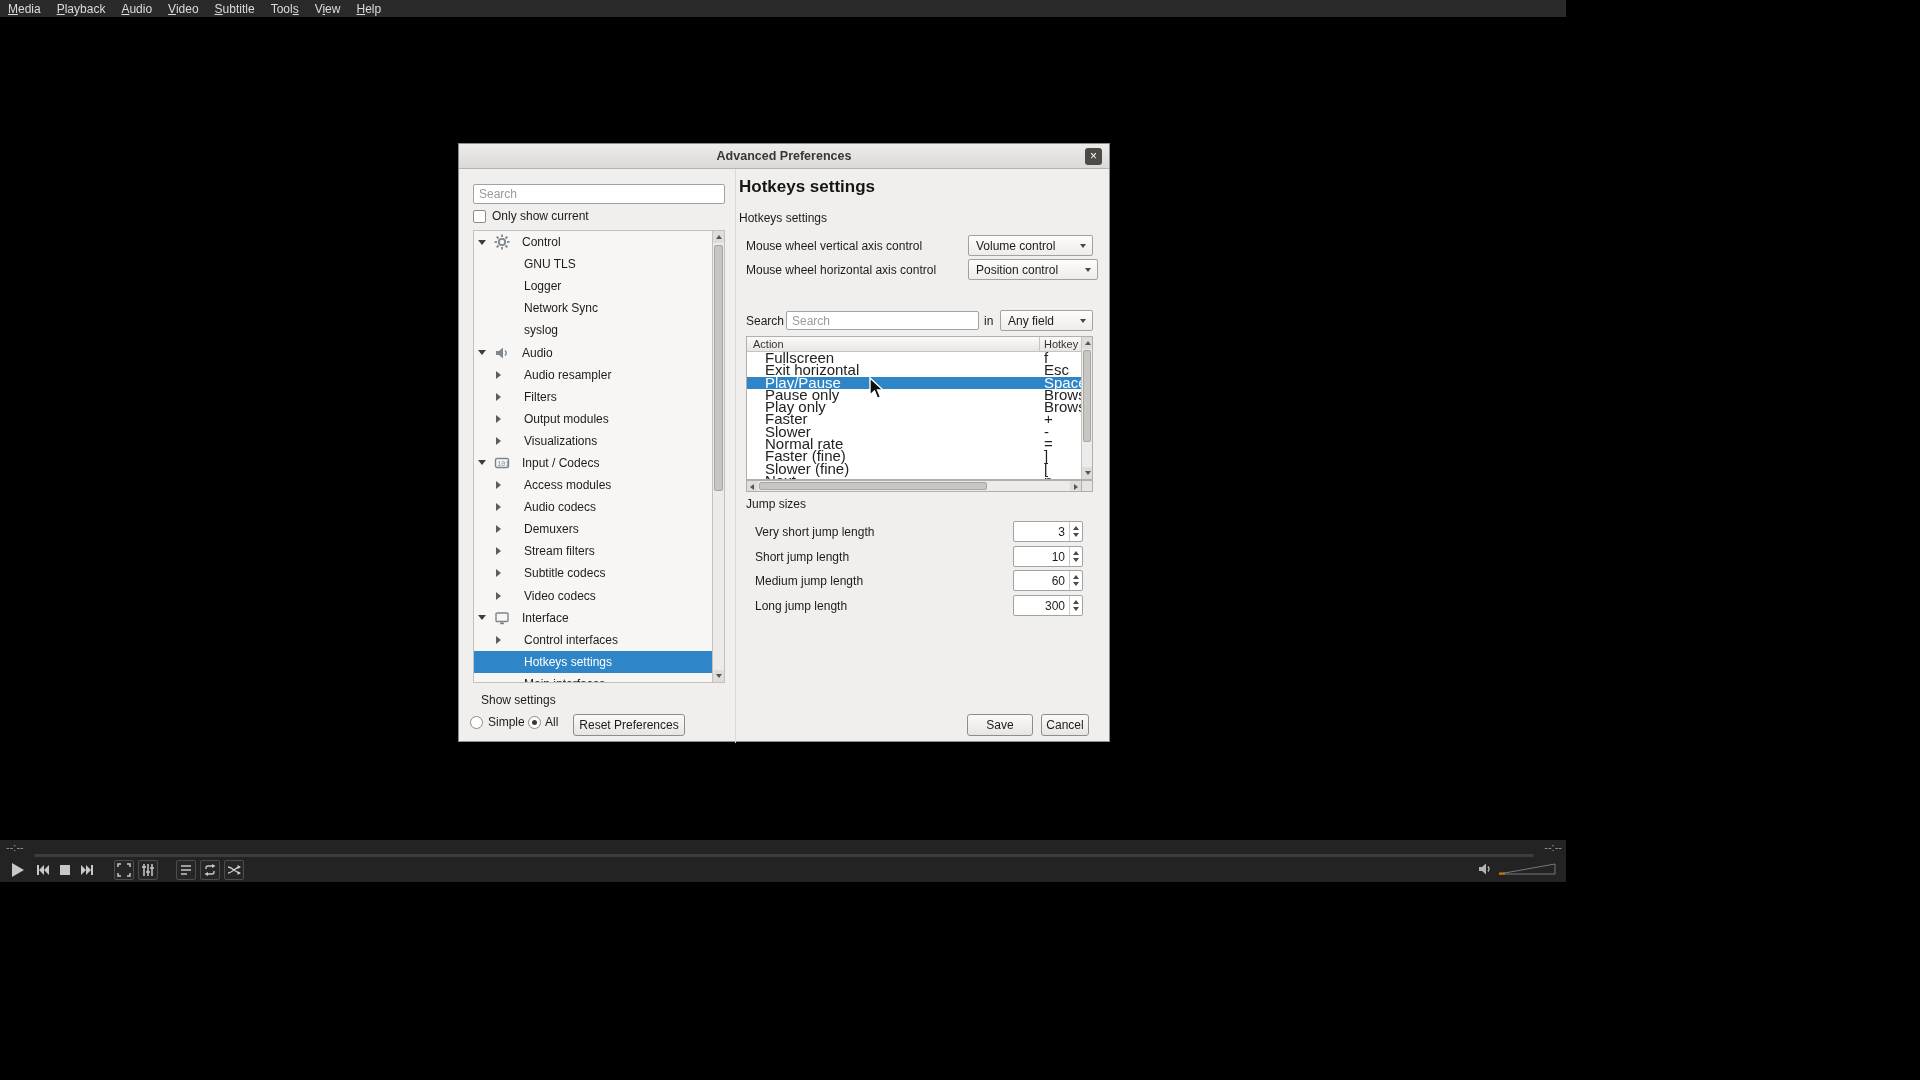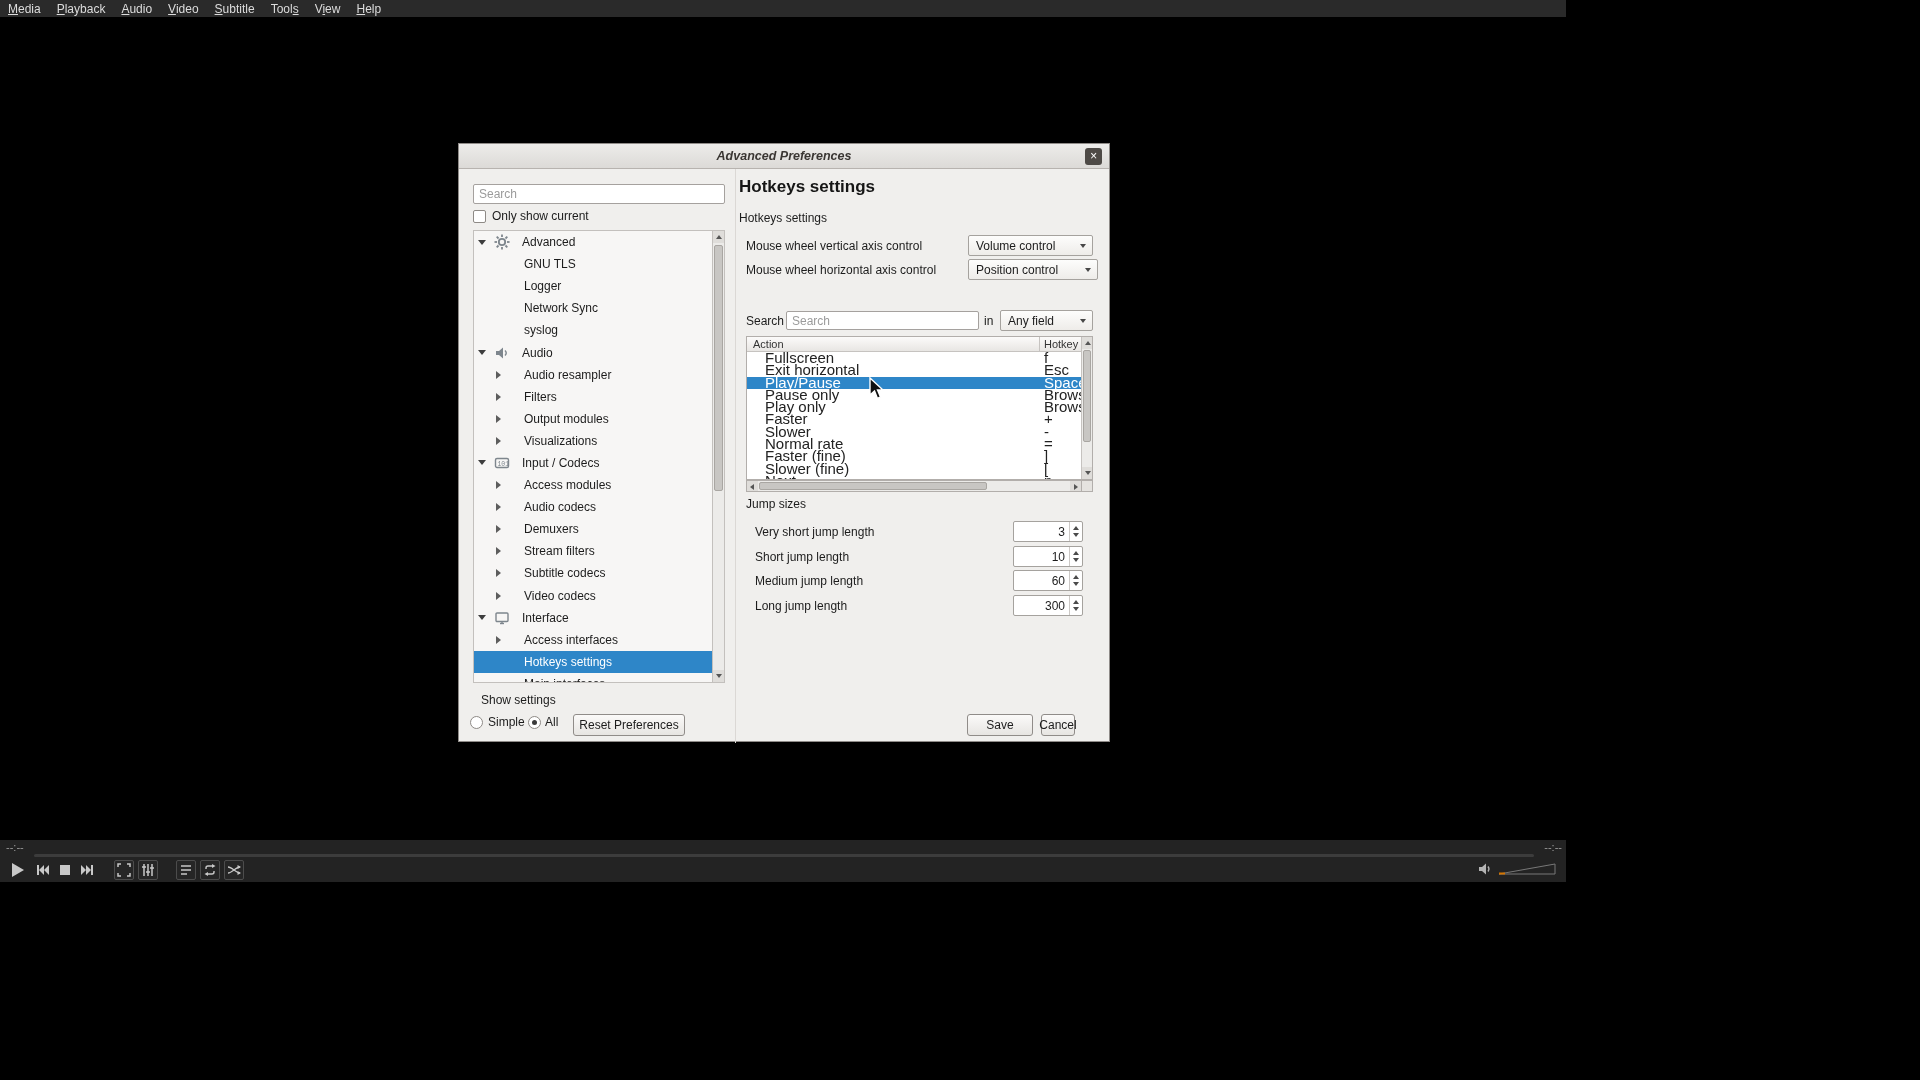--- a/index.html
+++ b/index.html
@@ -26,21 +26,21 @@
   .pbtn.boxed { border:1px solid #4c4c4c; border-radius:2px; background:#262626; }
   .pgap { width:10px; height:1px; }
   .volume { position:absolute; right:2px; top:20px; width:86px; height:18px;
             display:flex; align-items:center; gap:4px; }
 
   
   .dialog { position:absolute; left:458px; top:143px; width:652px; height:599px;
             background:#f0efed; border:1px solid #8f8b88;
             box-shadow:0 12px 34px rgba(0,0,0,.55); }
   .titlebar { position:relative; height:25px; background:linear-gradient(#edecea,#dcdad7);
-              border-bottom:1px solid #b7b3af; display:flex; align-items:center; justify-content:center;font-style:italic; }
+              border-bottom:1px solid #b7b3af; display:flex; align-items:center; justify-content:center; }
   .dialog-title { font-size:12.5px; font-weight:bold; color:#3a3633; }
   .close-btn { position:absolute; right:7px; top:4px; width:17px; height:17px;
                background:#4e4a46; border-radius:3px; color:#fff; font-size:12px;
                line-height:16px; text-align:center; }
   .dialog-body { position:absolute; left:0; top:25px; right:0; bottom:0; }
 
   
   .left-search { position:absolute; left:14px; top:15px; width:252px; height:20px;
                  border:1px solid #a5a19e; border-radius:2px; background:#fff;
                  font-size:12px; padding:0 5px; color:#1c1c1c;
@@ -160,21 +160,21 @@
           border:1px solid #a5a29e; border-radius:2px; }
   .jval { position:absolute; right:17px; top:3px; font-size:12px; color:#1c1c1c; }
   .sarrows { position:absolute; right:0; top:0; width:13px; height:100%; border-left:1px solid #ccc9c6; }
   .sarrows .up { position:absolute; left:3px; top:4px;
                  border-left:3px solid transparent; border-right:3px solid transparent;
                  border-bottom:4px solid #4a4a4a; }
   .sarrows .dn { position:absolute; left:3px; bottom:4px;
                  border-left:3px solid transparent; border-right:3px solid transparent;
                  border-top:4px solid #4a4a4a; }
   .save-btn { left:228px; top:545px; width:66px; height:22px; }
-  .cancel-btn { left:302px; top:545px; width:34px; height:22px; }
+  .cancel-btn { left:302px; top:545px; width:48px; height:22px; }
 
   .cursor { position:absolute; left:868px; top:377px; z-index:99; }
 </style>
 </head>
 <body>
 
 <div class="desktop">
 
   <div class="menubar" id="menubar">
       <div class="menu-item"><u>M</u>edia</div>
@@ -315,21 +315,21 @@
                     <line x1="8" y1="0.5" x2="8" y2="3"></line>
                     <line x1="8" y1="13" x2="8" y2="15.5"></line>
                     <line x1="0.5" y1="8" x2="3" y2="8"></line>
                     <line x1="13" y1="8" x2="15.5" y2="8"></line>
                     <line x1="2.7" y1="2.7" x2="4.5" y2="4.5"></line>
                     <line x1="11.5" y1="11.5" x2="13.3" y2="13.3"></line>
                     <line x1="2.7" y1="13.3" x2="4.5" y2="11.5"></line>
                     <line x1="11.5" y1="4.5" x2="13.3" y2="2.7"></line>
                   </g>
                 </svg></span>
-              <span class="tlabel">Advanced</span>
+              <span class="tlabel">Control</span>
             </div>
             <div class="tree-row child">
               <span class="tw none"></span>
               <span class="tlabel">GNU TLS</span>
             </div>
             <div class="tree-row child">
               <span class="tw none"></span>
               <span class="tlabel">Logger</span>
             </div>
             <div class="tree-row child">
@@ -400,21 +400,21 @@
               <span class="tw exp"></span>
               <span class="ticon"><svg width="16" height="16" viewBox="0 0 16 16">
                   <rect x="2" y="3" width="12" height="8.5" rx="1" fill="none" stroke="#7e868d" stroke-width="1.4"></rect>
                   <line x1="6" y1="13.5" x2="10" y2="13.5" stroke="#7e868d" stroke-width="1.4"></line>
                   <line x1="8" y1="11.5" x2="8" y2="13.5" stroke="#7e868d" stroke-width="1.4"></line>
                 </svg></span>
               <span class="tlabel">Interface</span>
             </div>
             <div class="tree-row child">
               <span class="tw col"></span>
-              <span class="tlabel">Access interfaces</span>
+              <span class="tlabel">Control interfaces</span>
             </div>
             <div class="tree-row child selected">
               <span class="tw none"></span>
               <span class="tlabel">Hotkeys settings</span>
             </div>
             <div class="tree-row child">
               <span class="tw none"></span>
               <span class="tlabel">Main interfaces</span>
             </div>
           </div>

